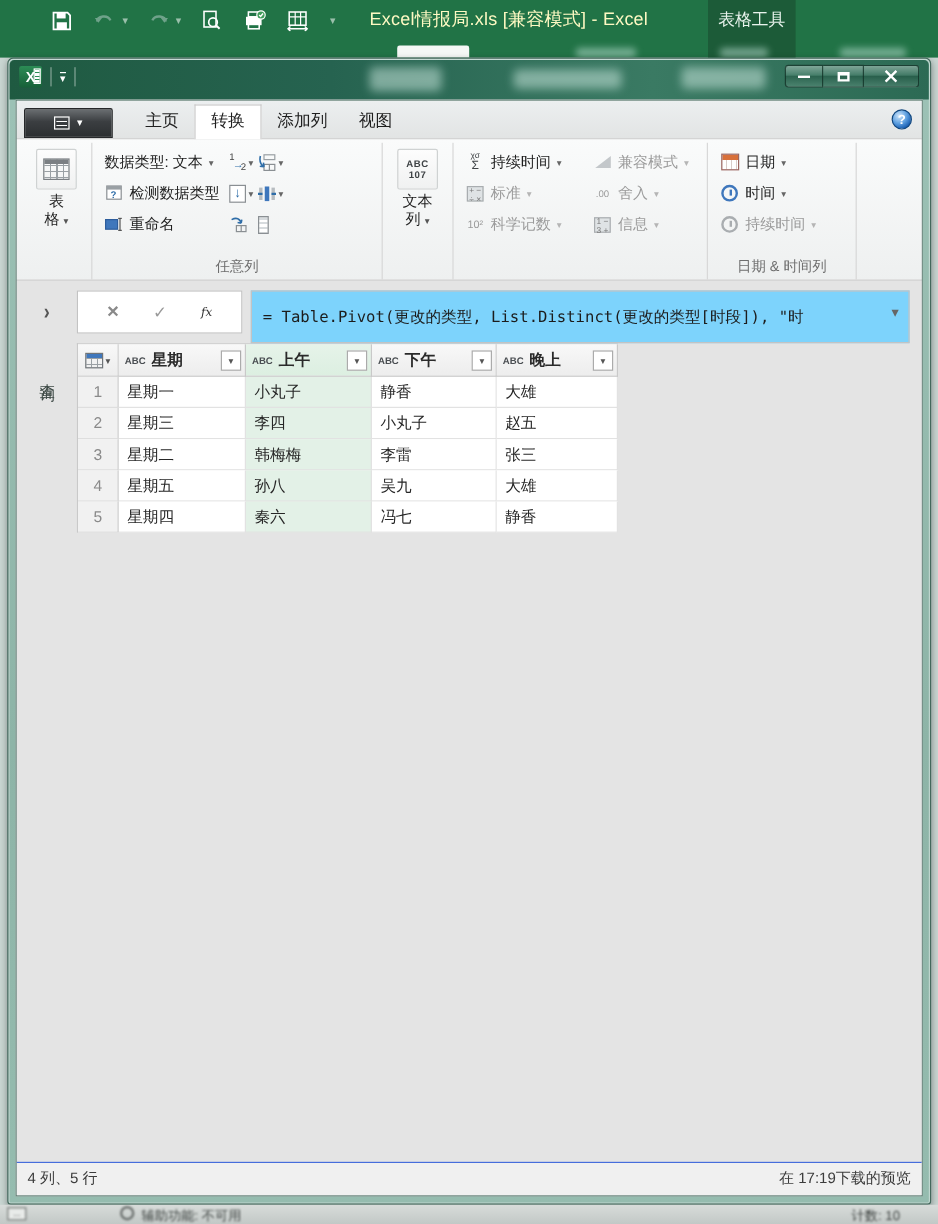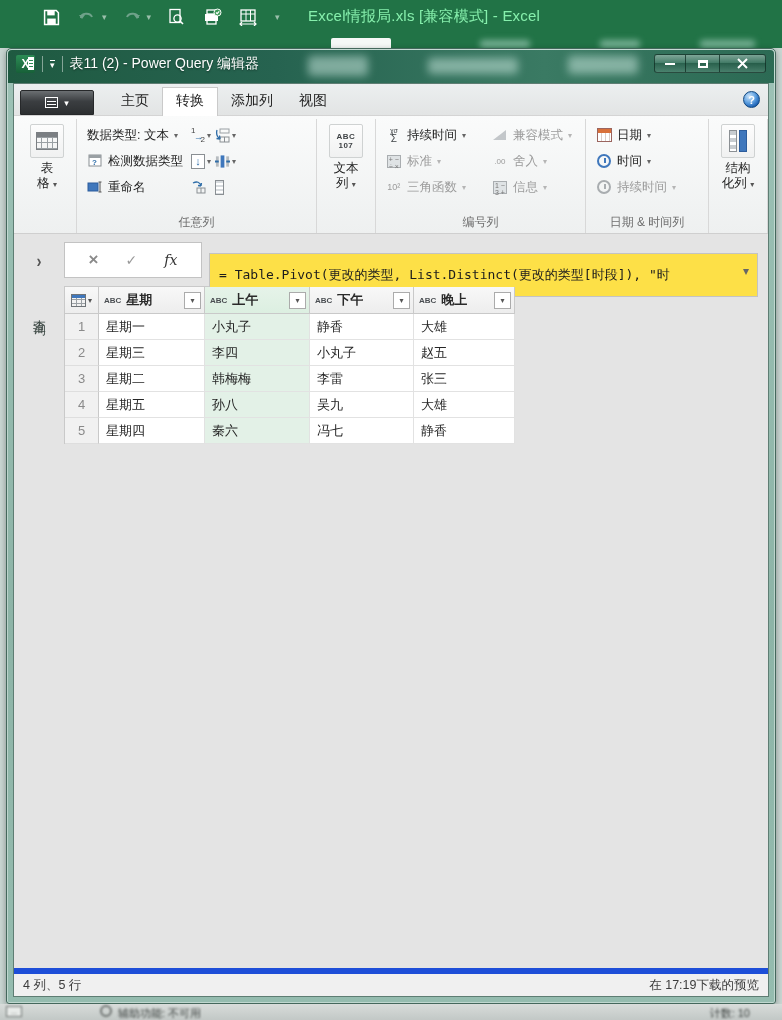--- a/index.html
+++ b/index.html
@@ -4,21 +4,21 @@
 <style>
   * { margin:0; padding:0; box-sizing:border-box; }
   html,body { width:782px; height:1020px; overflow:hidden; }
   body { font-family:"Liberation Sans","DejaVu Sans",sans-serif; background:#c9d6d2; position:relative; }
 
   
   .xl-titlebar { position:absolute; left:0; top:0; width:782px; height:48px; background:#217346; }
   .qat { position:absolute; left:40px; top:6px; display:flex; align-items:center; gap:14px; }
   .qat .ic { width:22px; height:22px; display:flex; align-items:center; justify-content:center; }
   .qat .dd { color:rgba(255,255,255,.55); font-size:9px; margin-left:-10px; }
-  .xl-title { position:absolute; left:308px; top:7px; color:#86efac; font-size:15px; letter-spacing:.2px; }
+  .xl-title { position:absolute; left:308px; top:7px; color:#fef9c3; font-size:15px; letter-spacing:.2px; }
   .tool-tab { position:absolute; left:590px; top:0; width:73px; height:48px; background:#1c5b38; color:#e8f3ec; font-size:14px; text-align:center; padding-top:8px; }
   .peek-white { position:absolute; left:331px; top:38px; width:60px; height:10px; background:#f5f8f6; border-radius:2px 2px 0 0; filter:blur(.4px); }
   .peek-blob { position:absolute; background:rgba(190,225,214,.55); filter:blur(3px); border-radius:3px; }
 
   
   .pq { position:absolute; left:6px; top:48px; width:770px; height:956px;
         background:linear-gradient(180deg,#9dc2b6 0%,#8db4a7 60%,#95bcaf 100%);
         border:1px solid #44685c; border-radius:5px 5px 3px 3px;
         box-shadow:inset 0 0 0 1px rgba(255,255,255,.4), 0 2px 6px rgba(0,0,0,.35); }
   .pq-titlebar { position:absolute; left:1px; right:1px; top:1px; height:33px; border-radius:4px 4px 0 0; overflow:hidden;
@@ -111,22 +111,22 @@
   .mainarea { flex:1; display:flex; position:relative; background:#e4e4e4; }
   .leftrail { width:50px; display:flex; flex-direction:column; align-items:center; padding-top:18px; }
   .collapse-btn { color:#555; font-size:15px; font-weight:bold; transform:scaleY(1.25); }
   .queries-label { margin-top:40px; font-size:13px; color:#3e4a46; writing-mode:vertical-rl; letter-spacing:3px; }
   .workarea { flex:1; display:flex; flex-direction:column; padding-top:8px; }
 
   .formularow { display:flex; gap:7px; padding-right:10px; height:38px; }
   .fxbox { width:138px; height:36px; background:#fff; border:1px solid #c3c3c3; display:flex; align-items:center; justify-content:space-around; padding:0 10px; }
   .fxbox .cancel { color:#8a8a8a; font-size:17px; font-weight:bold; }
   .fxbox .check { color:#9a9a9a; font-size:14px; font-weight:bold; }
-  .fxbox .fx { font-family:"DejaVu Serif",serif; font-style:italic; font-size:14px; color:#333; }
-  .formulabox { flex:1; height:44px; background:#fde047; border:1px solid #c3c3c3; position:relative; display:flex; align-items:center; overflow:hidden;margin-top:11px; }
+  .fxbox .fx { font-family:"DejaVu Serif",serif; font-style:italic; font-size:10px; color:#333; }
+  .formulabox { flex:1; height:44px; background:#7dd3fc; border:1px solid #c3c3c3; position:relative; display:flex; align-items:center; overflow:hidden; }
   .formulabox .code { font-family:"DejaVu Sans Mono","Liberation Mono",monospace; font-size:13px; color:#1c1c1c; padding-left:9px; white-space:pre; }
   .formulabox .expand { position:absolute; right:8px; top:10px; color:#666; font-size:12px; }
 
   
   .grid { margin-top:6px; width:451px; border-left:1px solid #c9c9c9; border-top:1px solid #c9c9c9; background:#fff; }
   .grow { display:grid; grid-template-columns:34px 106px 105px 104px 101px; }
   .hcell { height:27px; background:linear-gradient(180deg,#f8f8f8,#ededed); border-right:1px solid #c9c9c9; border-bottom:1px solid #c9c9c9;
            display:flex; align-items:center; padding:0 3px 0 5px; position:relative; }
   .hcell.sel { background:linear-gradient(180deg,#e6f3e9,#dcefe1); }
   .hcell .typ { font-size:8px; font-weight:bold; color:#4a4e52; margin-right:5px; letter-spacing:0; }
@@ -139,21 +139,21 @@
       repeating-linear-gradient(90deg,transparent 0 4px,#9aa0a4 4px 5px),
       repeating-linear-gradient(180deg,transparent 0 3.5px,#9aa0a4 3.5px 4.5px); }
   .corner-dd { font-size:8px; color:#555; }
   .ncell { height:26px; background:#f1f1f1; border-right:1px solid #c9c9c9; border-bottom:1px solid #dedede;
            display:flex; align-items:center; justify-content:center; font-size:13px; color:#8a8a8a; }
   .dcell { height:26px; background:#fff; border-right:1px solid #e2e2e2; border-bottom:1px solid #e2e2e2;
            display:flex; align-items:center; padding-left:7px; font-size:13px; color:#262626; }
   .dcell.sel { background:#e3f1e7; }
 
   
-  .statusbar { height:28px; background:#f0f0f0; border-top:6px solid #1d4ed8; display:flex; align-items:center; justify-content:space-between; padding:0 9px; font-size:12.5px; color:#3c3c3c; }
+  .statusbar { height:28px; background:#f0f0f0; border-top:1px solid #1d4ed8; display:flex; align-items:center; justify-content:space-between; padding:0 9px; font-size:12.5px; color:#3c3c3c; }
 
   
   .behind-bottom { position:absolute; left:0; bottom:0; width:782px; height:16px; background:linear-gradient(180deg,#d8dcda,#c2c8c6); overflow:hidden; }
   .bb-inner { filter:blur(1px); color:#3f4442; font-size:11px; position:relative; height:100%; }
   .bb-left { position:absolute; left:118px; top:2px; }
   .bb-right { position:absolute; right:32px; top:2px; }
   .bb-box { position:absolute; left:6px; top:2px; width:16px; height:11px; border:1px solid #6f7472; background:#e8ebe9; font-size:7px; line-height:9px; text-align:center; color:#555; }
   .bb-circ { position:absolute; left:100px; top:1px; width:12px; height:12px; border:2px solid #6f7472; border-radius:50%; }
 </style>
 </head>
@@ -203,38 +203,38 @@
           <rect x="3" y="2" width="14" height="11" fill="none" stroke="#fff" stroke-width="1.3"></rect>
           <line x1="3" y1="6" x2="17" y2="6" stroke="#fff"></line>
           <line x1="8" y1="2" x2="8" y2="13" stroke="#fff"></line>
           <line x1="12.5" y1="2" x2="12.5" y2="13" stroke="#fff"></line>
           <path d="M2 16h16M4 14l-2 2 2 2M16 14l2 2-2 2" fill="none" stroke="#fff" stroke-width="1.2"></path>
         </svg>
     </span>
     <span class="dd" style="margin-left:2px">▾</span>
   </div>
   <div class="xl-title">Excel情报局.xls  [兼容模式] -  Excel</div>
+  <div class="tool-tab">表格工具</div>
   <div class="peek-white"></div>
   <div class="peek-blob" style="left:480px;top:40px;width:50px;height:8px;"></div>
   <div class="peek-blob" style="left:600px;top:40px;width:40px;height:8px;"></div>
   <div class="peek-blob" style="left:700px;top:40px;width:55px;height:8px;"></div>
 </div>
 
 <div class="pq">
 
   <div class="pq-titlebar">
     <div class="tb-blob" style="left:300px;top:6px;width:60px;height:20px;"></div>
     <div class="tb-blob" style="left:420px;top:8px;width:90px;height:16px;"></div>
     <div class="tb-blob" style="left:560px;top:6px;width:70px;height:18px;"></div>
     <div class="pq-tb-inner">
       <span class="xlogo">X<span class="sheet"></span></span>
       <span class="tb-sep"></span>
       <span class="tb-dd">▾</span>
       <span class="tb-sep"></span>
-      <span class="pq-title">表11 (2) - Power Query 编辑器</span>
     </div>
     <div class="winbtns">
       <div class="winbtn wb-min">
           <svg width="10" height="3">
             <rect width="10" height="2" y="1" fill="#fff"></rect>
           </svg>
         </div>
       <div class="winbtn wb-max">
           <span class="maxglyph"></span>
         </div>
@@ -383,21 +383,21 @@
                     <span>−</span>
                     <span>÷</span>
                     <span>×</span>
                   </span>
               </span>
               <span>标准</span>
               <span class="dd">▾</span>
             </div>
             <div class="rbtn disabled">
               <span class="iconcell sci">10²</span>
-              <span>三角函数</span>
+              <span>科学记数</span>
               <span class="dd">▾</span>
             </div>
           </div>
           <div class="btncol">
             <div class="rbtn disabled">
               <span class="iconcell">
                   <span class="tri"></span>
                 </span>
               <span>兼容模式</span>
               <span class="dd">▾</span>
@@ -414,21 +414,20 @@
                     <span>−</span>
                     <span>3</span>
                     <span>+</span>
                   </span>
               </span>
               <span>信息</span>
               <span class="dd">▾</span>
             </div>
           </div>
         </div>
-        <div class="rgroup-label">编号列</div>
       </div>
 
       <div class="rgroup" style="width:124px">
         <div class="btncol">
           <div class="rbtn">
             <span class="iconcell">
                 <span class="cal"></span>
               </span>
             <span>日期</span>
             <span class="dd">▾</span>
@@ -444,32 +443,20 @@
             <span class="iconcell">
                 <span class="clock grey"></span>
               </span>
             <span>持续时间</span>
             <span class="dd">▾</span>
           </div>
         </div>
         <div class="rgroup-label">日期 &amp; 时间列</div>
       </div>
 
-      <div class="rgroup">
-        <div class="bigbtn">
-          <div class="iconbox">
-            <span class="structicon">
-                <span class="c1"></span>
-                <span class="c2"></span>
-              </span>
-          </div>
-          <div class="blabel"><span>结构</span><br>
-            <span>化列</span> <span class="dd">▾</span></div>
-        </div>
-      </div>
 
     </div>
 
     <div class="mainarea">
       <div class="leftrail">
         <div class="collapse-btn">›</div>
         <div class="queries-label">查询</div>
       </div>
       <div class="workarea">
         <div class="formularow">

